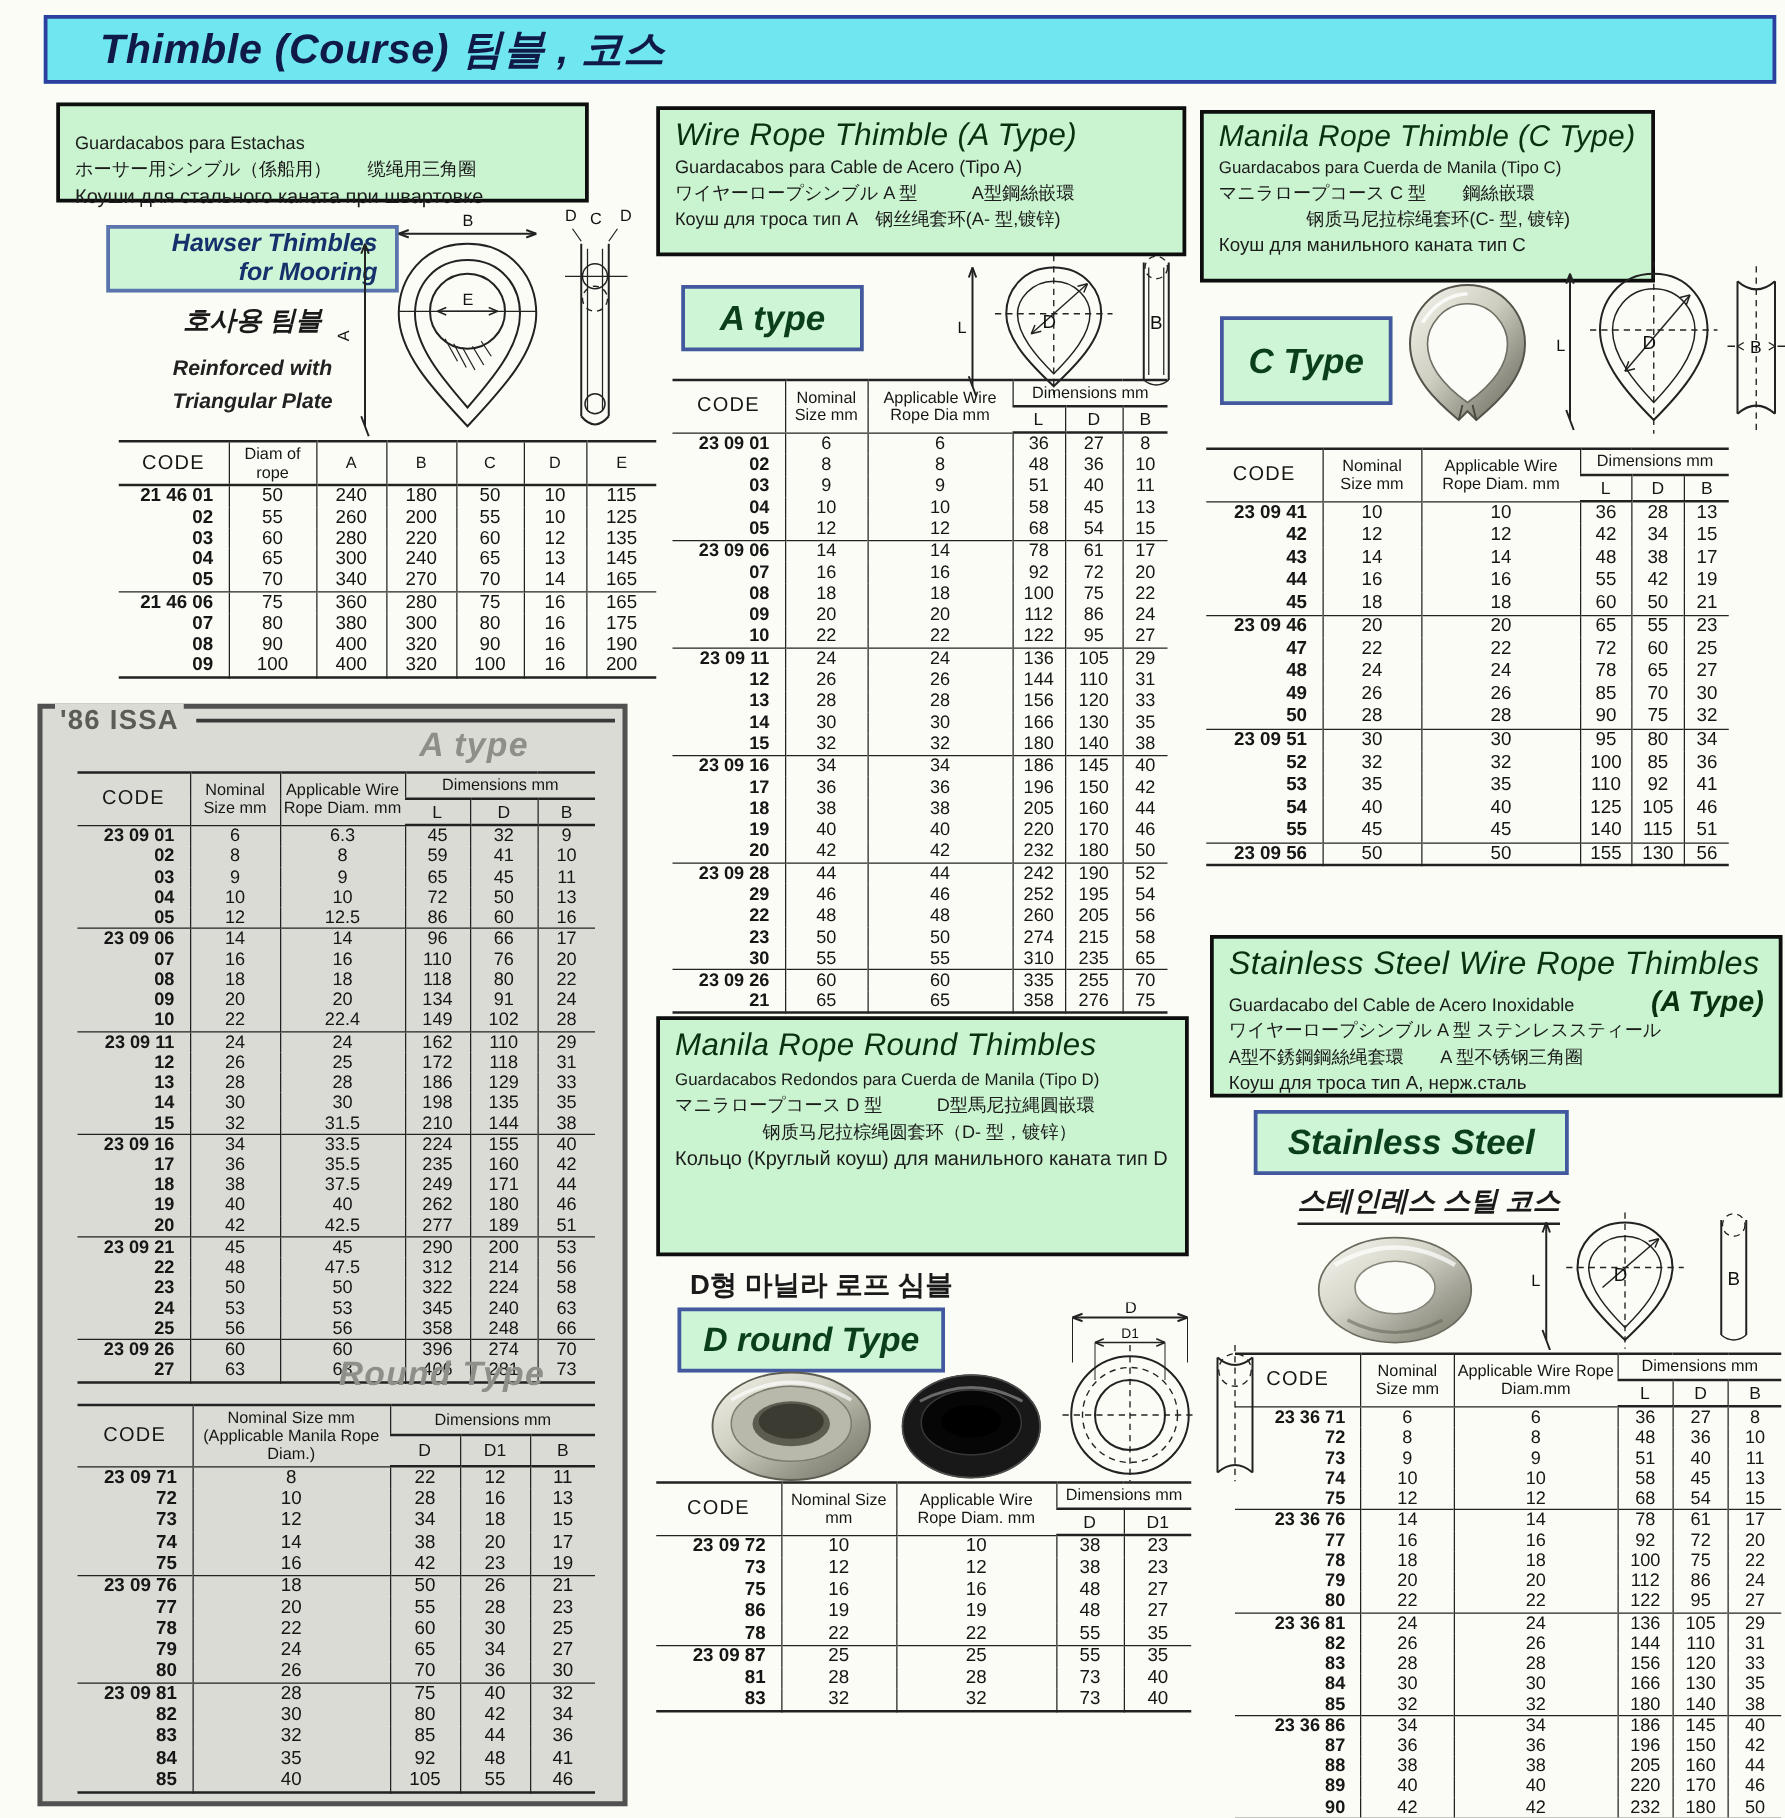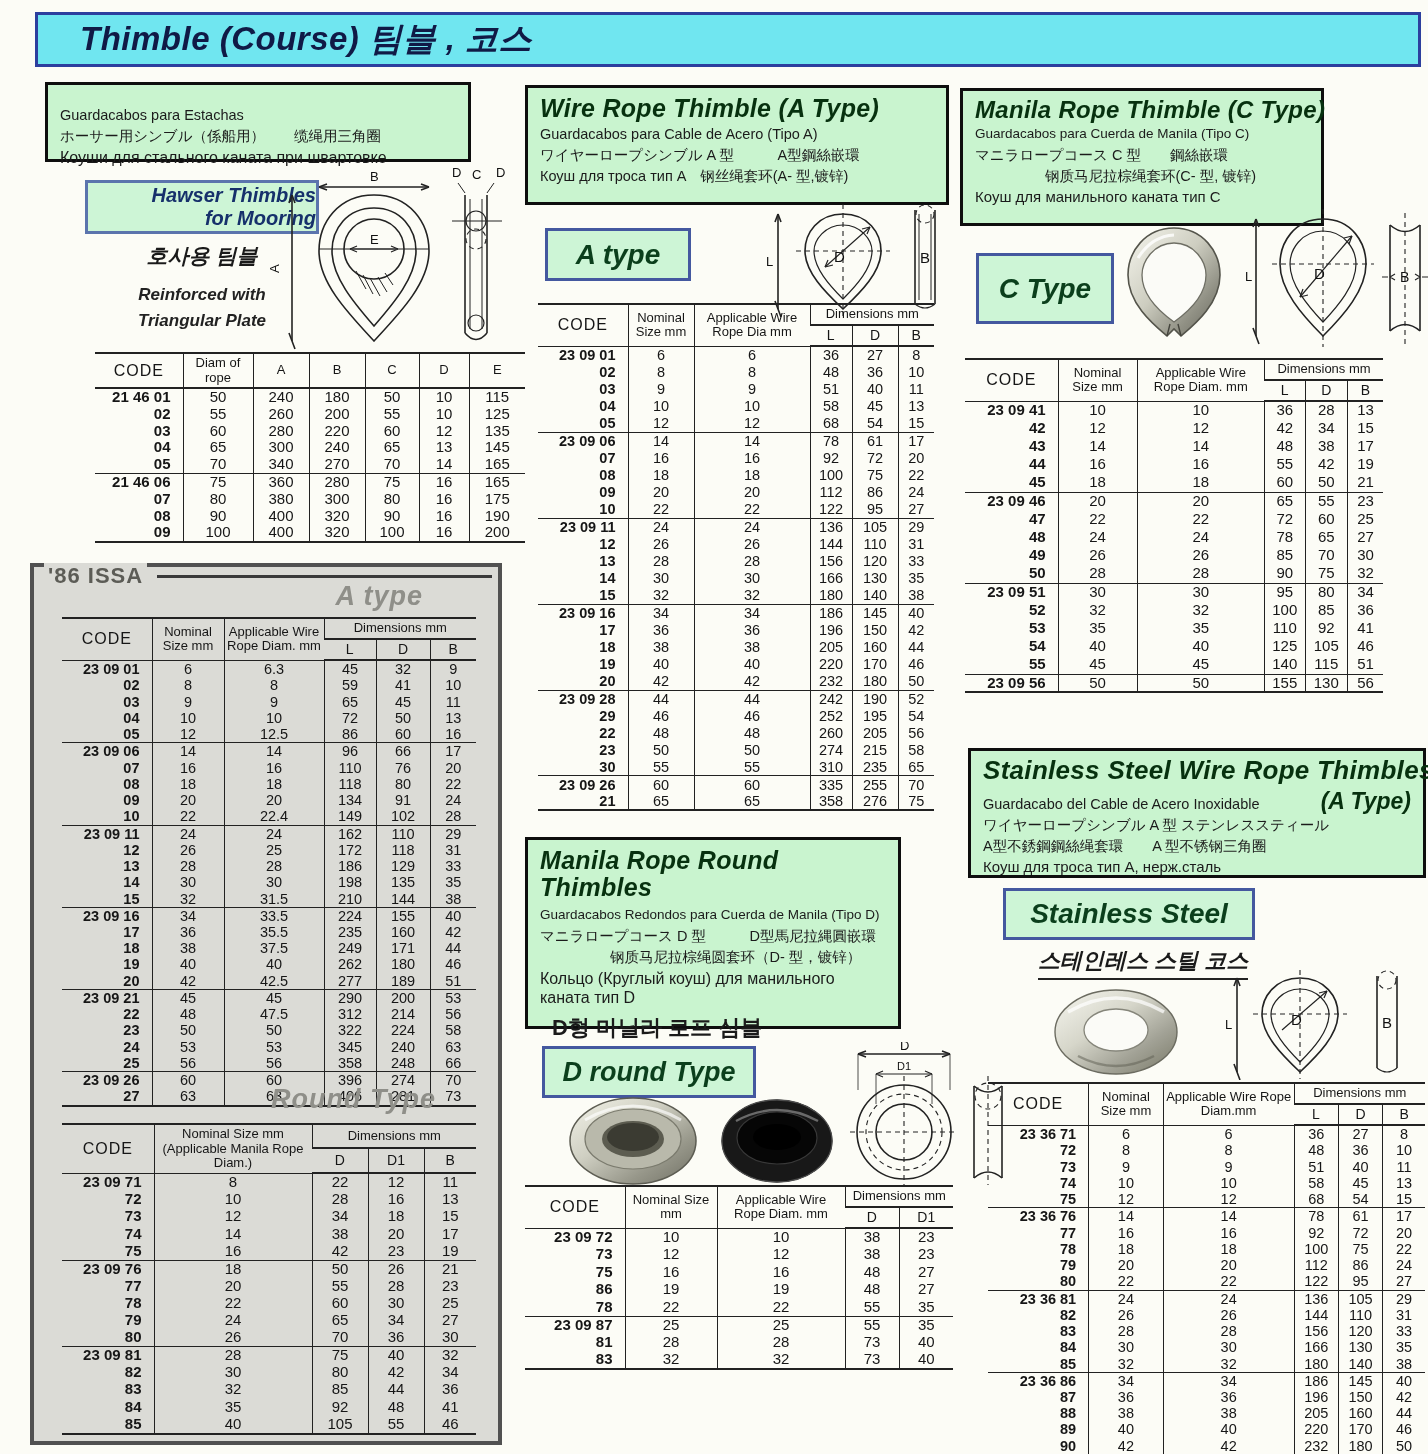--- a/index.html
+++ b/index.html
@@ -2,21 +2,21 @@
 <html><head>
 <meta charset="utf-8">
 <style>
   *{margin:0;padding:0;box-sizing:border-box}
   html,body{width:1428px;height:1454px}
   body{position:relative;background:#fcfcf6;font-family:"Liberation Sans",sans-serif;color:#161616;overflow:hidden}
   .abs{position:absolute}
   .titlebar{left:35px;top:12px;width:1386px;height:55px;background:#70e6f0;border:3px solid #2c3f9e;display:flex;align-items:center;padding-left:42px}
   .titlebar .t{font-style:italic;font-weight:bold;font-size:33px;color:#101a46;letter-spacing:.5px}
   .greenbox{background:#c9f4cf;border:3px solid #0e0e0e;padding:7px 12px}
-  .gb-title{font-style:italic;font-weight:bold;font-size:25px;color:#07310f;letter-spacing:.3px;line-height:1.08}
+  .gb-title{font-style:italic;font-weight:normal;font-size:25px;color:#07310f;letter-spacing:.3px;line-height:1.08}
   .gb-line{font-size:14.5px;color:#1b1b1b;margin-top:3px;line-height:1.25;white-space:nowrap}
   .gb-line.indent{padding-left:70px}
   .labelbox{background:#cdf5d6;border:3px solid #44589f;display:flex;align-items:center;justify-content:center;font-style:italic;font-weight:bold;color:#0b3f1c}
   .kr{font-weight:bold;color:#1a1a1a}
   .note{font-style:italic;font-weight:bold;color:#222;text-align:center;line-height:1.5;font-size:17px}
   .issa{background:#dbdbd6;border:4px solid #515151}
   .issa-head{position:absolute;top:-4px;left:10px;right:6px;display:flex;align-items:center;gap:10px}
   .issa-head .ln{flex:1;border-top:3px solid #3a3a3a}
   .issa-head .tx{font-size:22px;font-weight:bold;color:#5c5c56;letter-spacing:1px;background:#dbdbd6;padding:0 4px}
   .issa-title{font-style:italic;font-weight:bold;color:#8f8f89;font-size:27px;letter-spacing:1px}
@@ -50,21 +50,21 @@
 <div class="abs titlebar">
   <span class="t">Thimble (Course)  팀블 , 코스</span>
 </div>
 
 <div class="abs greenbox" style="left:45px;top:82px;width:426px;height:80px;padding-top:9px">
   <div class="gb-line" style="margin-top:12px">Guardacabos para Estachas</div>
   <div class="gb-line">ホーサー用シンブル（係船用）　　缆绳用三角圈</div>
   <div class="gb-line" style="font-size:16px">Коуши для стального каната при швартовке</div>
 </div>
 
-<div class="abs labelbox" style="left:85px;top:180px;width:234px;height:54px;border-color:#5b74ad;flex-direction:column;align-items:flex-end;font-size:20px;color:#16306b">
+<div class="abs labelbox" style="left:85px;top:180px;width:234px;height:54px;border-color:#5b74ad;flex-direction:column;align-items:flex-end;padding-right:14px;font-size:20px;color:#16306b">
   <div>Hawser Thimbles</div>
   <div>for Mooring</div>
 </div>
 <div class="abs kr" style="left:85px;top:242px;width:234px;text-align:center;font-size:21px;font-style:italic">호사용  팀블</div>
 <div class="abs note" style="left:85px;top:282px;width:234px">
   <div>Reinforced with</div>
   <div>Triangular Plate</div>
 </div>
 
 <svg class="abs" style="left:262px;top:165px" width="245" height="190" viewBox="0 0 245 190">
@@ -857,21 +857,21 @@
           <td>65</td>
           <td>65</td>
           <td>358</td>
           <td>276</td>
           <td>75</td>
         </tr>
       </tbody>
     </table>
   </div>
 
-<div class="abs greenbox" style="left:525px;top:837px;width:376px;height:192px">
+<div class="abs greenbox" style="left:525px;top:813px;width:426px;height:192px">
   <div class="gb-title">Manila Rope Round Thimbles</div>
   <div class="gb-line" style="margin-top:6px;font-size:13.5px">Guardacabos Redondos para Cuerda de Manila (Tipo D)</div>
   <div class="gb-line">マニラロープコース D 型　　　D型馬尼拉縄圓嵌環</div>
   <div class="gb-line indent">钢质马尼拉棕绳圆套环（D- 型，镀锌）</div>
   <div class="gb-line" style="white-space:normal;font-size:16px;line-height:1.2">Кольцо (Круглый коуш) для манильного каната тип D</div>
 </div>
 
 <div class="abs kr" style="left:552px;top:1013px;font-size:22px">D형 마닐라 로프 심블</div>
 
 <div class="abs labelbox" style="left:542px;top:1046px;width:214px;height:52px;font-size:27px">D round Type</div>

